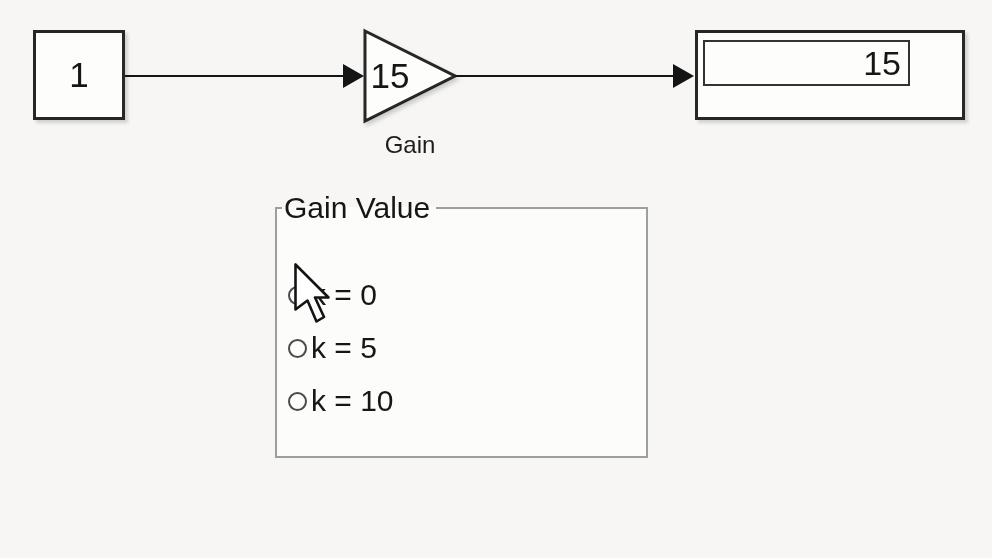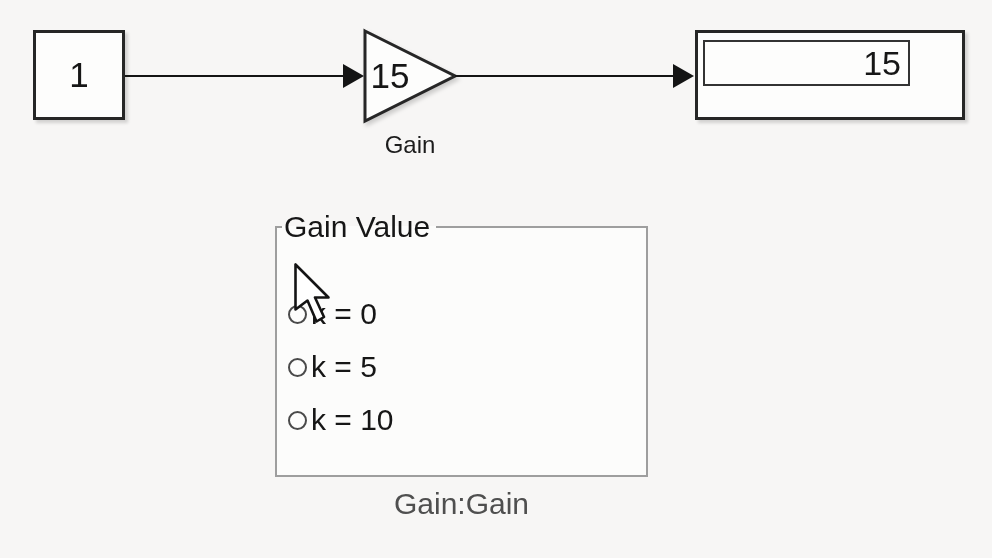--- a/index.html
+++ b/index.html
@@ -59,21 +59,21 @@
     position: absolute; top: 64px; width: 0; height: 0;
     border-top: 12px solid transparent;
     border-bottom: 12px solid transparent;
     border-left: 21px solid #141414;
   }
   #arrowhead-1 { left: 343px; }
   #arrowhead-2 { left: 673px; }
 
   
   #gain-panel {
-    position: absolute; left: 275px; top: 211px; width: 373px; height: 266px;
+    position: absolute; left: 275px; top: 192px; width: 373px; height: 266px;
     margin: 0; padding: 0; box-sizing: border-box;
     border: 2px solid #9e9e9e; background: #fcfcfb;
   }
   #gain-panel legend {
     margin-left: 5px; padding: 0 6px 0 2px;
     font-size: 30px; line-height: 32px; color: #161616;
   }
   .radio-row {
     position: absolute; left: 11px; height: 32px;
     display: flex; align-items: center;
@@ -138,19 +138,18 @@
       <span class="radio-label">k = 5</span>
     </div>
 
     <div id="row-2" class="radio-row">
       <span class="radio" data-selected="false"></span>
       <span class="radio-label">k = 10</span>
     </div>
 
   </fieldset>
 
-  <div id="panel-caption">Gain:Gain</div>
 
   <svg id="cursor" width="40" height="62" viewBox="0 0 40 62">
     <polygon points="1.5,1.5 1.5,46.5 13.5,37.5 22.5,58.5 30,54 21,34.5 34.5,34.5" fill="#ffffff" stroke="#141414" stroke-width="2.6" stroke-linejoin="round"></polygon>
   </svg>
 
 </div>
 
 </body></html>

